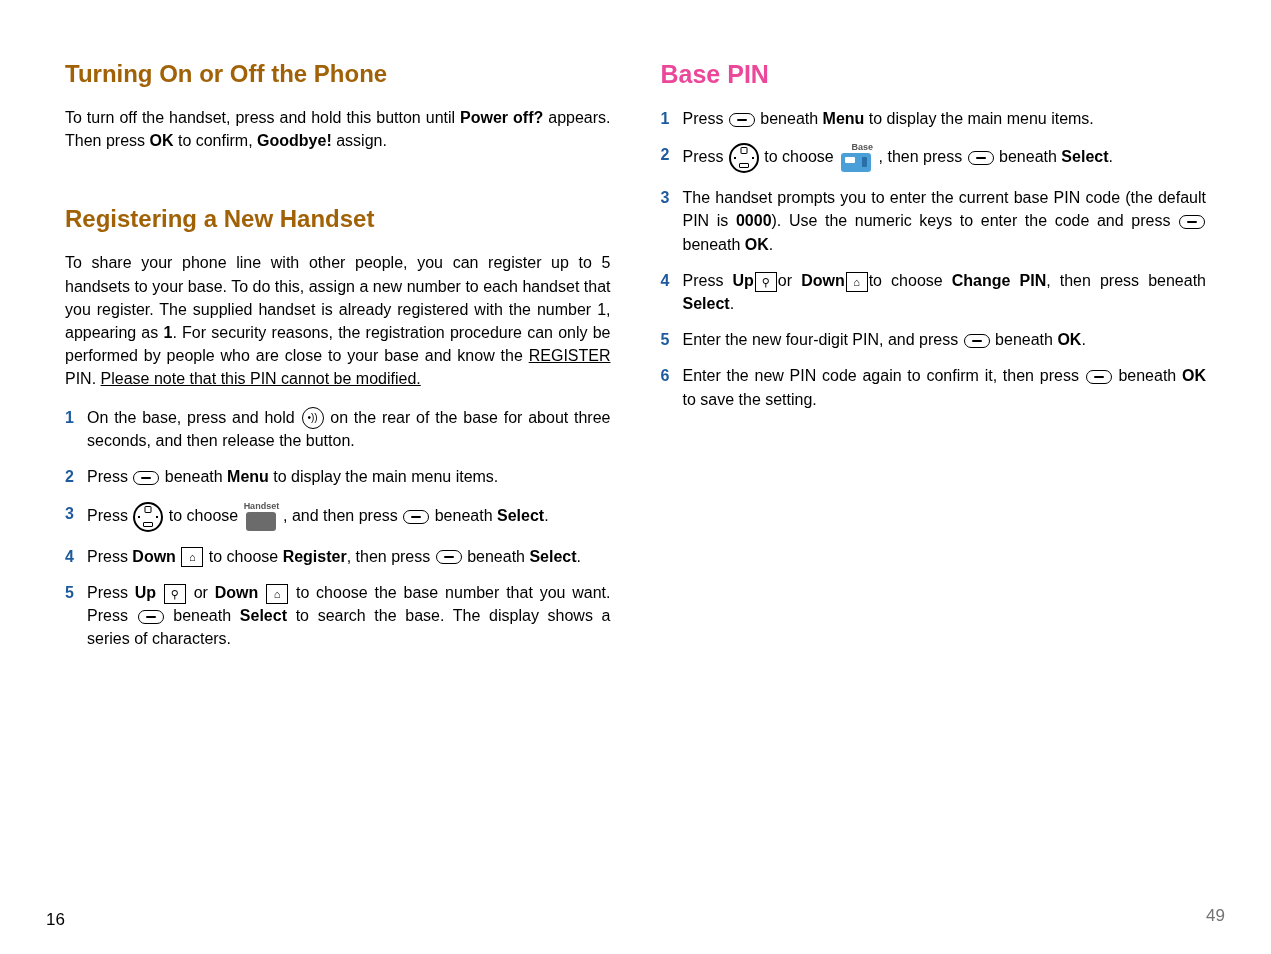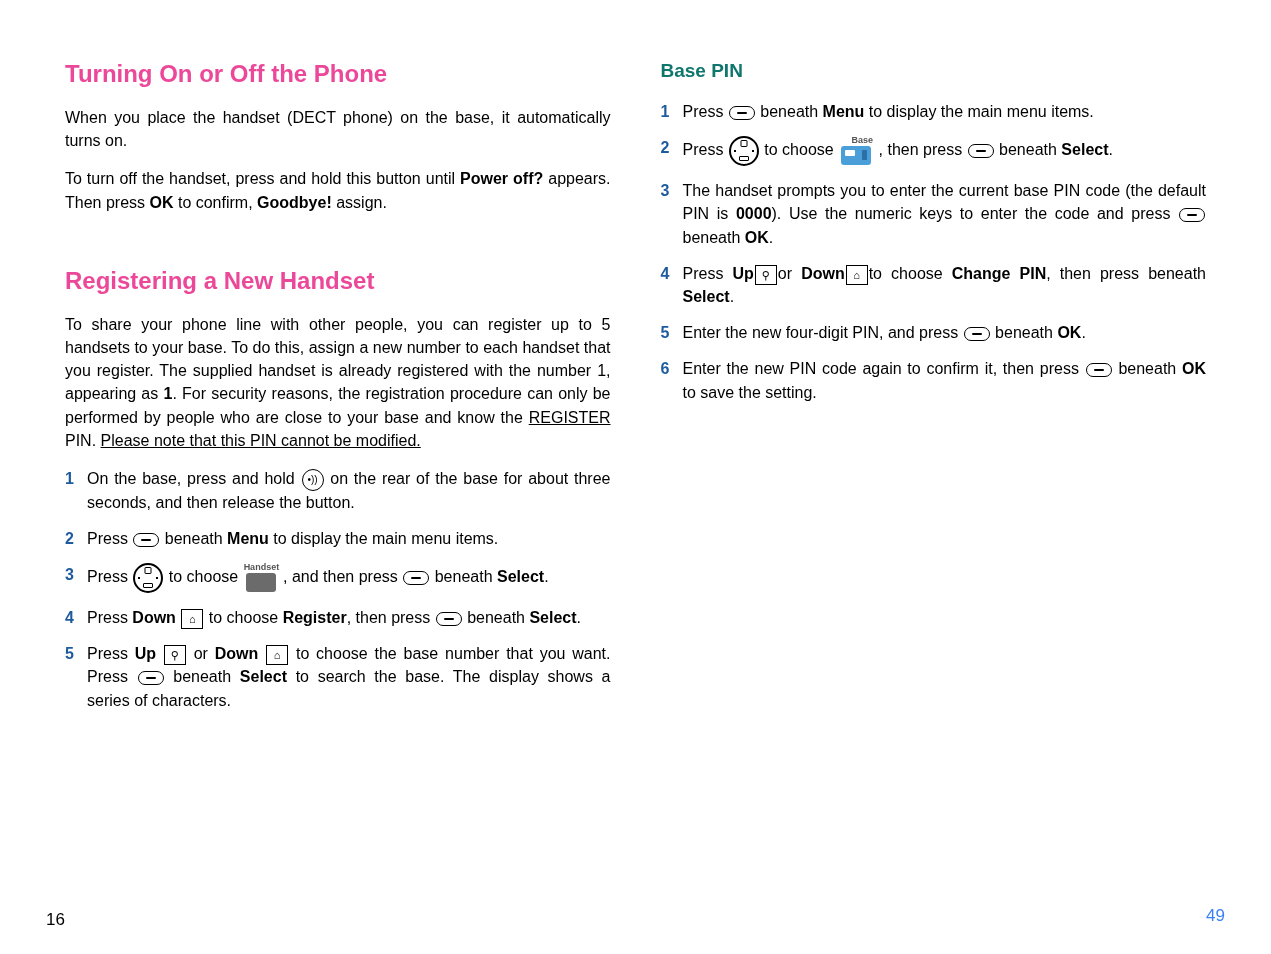--- a/index.html
+++ b/index.html
@@ -10,29 +10,29 @@
       height: 954px;
       display: flex;
       padding: 60px 40px 30px 40px;
       position: relative;
     }
     .column {
       width: 50%;
       padding: 0 25px;
     }
     .heading {
-      color: #ec4899;
+      color: #a16207;
       font-size: 24px;
       font-weight: bold;
       margin-bottom: 18px;
       font-family: 'Segoe UI', Arial, sans-serif;
     }
     .subheading {
-      color: #0f766e;
-      font-size: 19px;
+      color: #ec4899;
+      font-size: 25px;
       font-weight: bold;
       margin-bottom: 18px;
       font-family: 'Segoe UI', Arial, sans-serif;
     }
     .para {
       font-size: 16px;
       line-height: 1.45;
       color: #000;
       margin-bottom: 15px;
       text-align: justify;
@@ -186,31 +186,30 @@
       bottom: 24px;
       left: 46px;
       font-size: 17px;
       color: #000;
     }
     .page-num-right {
       position: absolute;
       bottom: 28px;
       right: 46px;
       font-size: 17px;
-      color: #3b82f6;
+      color: #737373;
     }
     .section-gap { height: 38px; }
   </style>
 </head>
 <body>
 
 <div class="column">
   <div class="heading">Turning On or Off the Phone</div>
 
-  <p class="para">When you place the handset (DECT phone) on the base, it automatically turns on.</p>
   <p class="para">
     <span>To turn off the handset, press and hold this button until </span><span class="bold">Power off?</span><span> appears. Then press </span><span class="bold">OK</span><span> to confirm, </span><span class="bold">Goodbye!</span><span> assign.</span>
   </p>
 
   <div class="section-gap"></div>
 
   <div class="heading">Registering a New Handset</div>
 
   <p class="para">
     <span>To share your phone line with other people, you can register up to 5 handsets to your base. To do this, assign a new number to each handset that you register. The supplied handset is already registered with the number 1, appearing as </span><span class="bold">1</span><span>. For security reasons, the registration procedure can only be performed by people who are close to your base and know the </span><span class="underline">REGISTER</span><span> PIN. </span><span class="underline">Please note that this PIN cannot be modified.</span>

